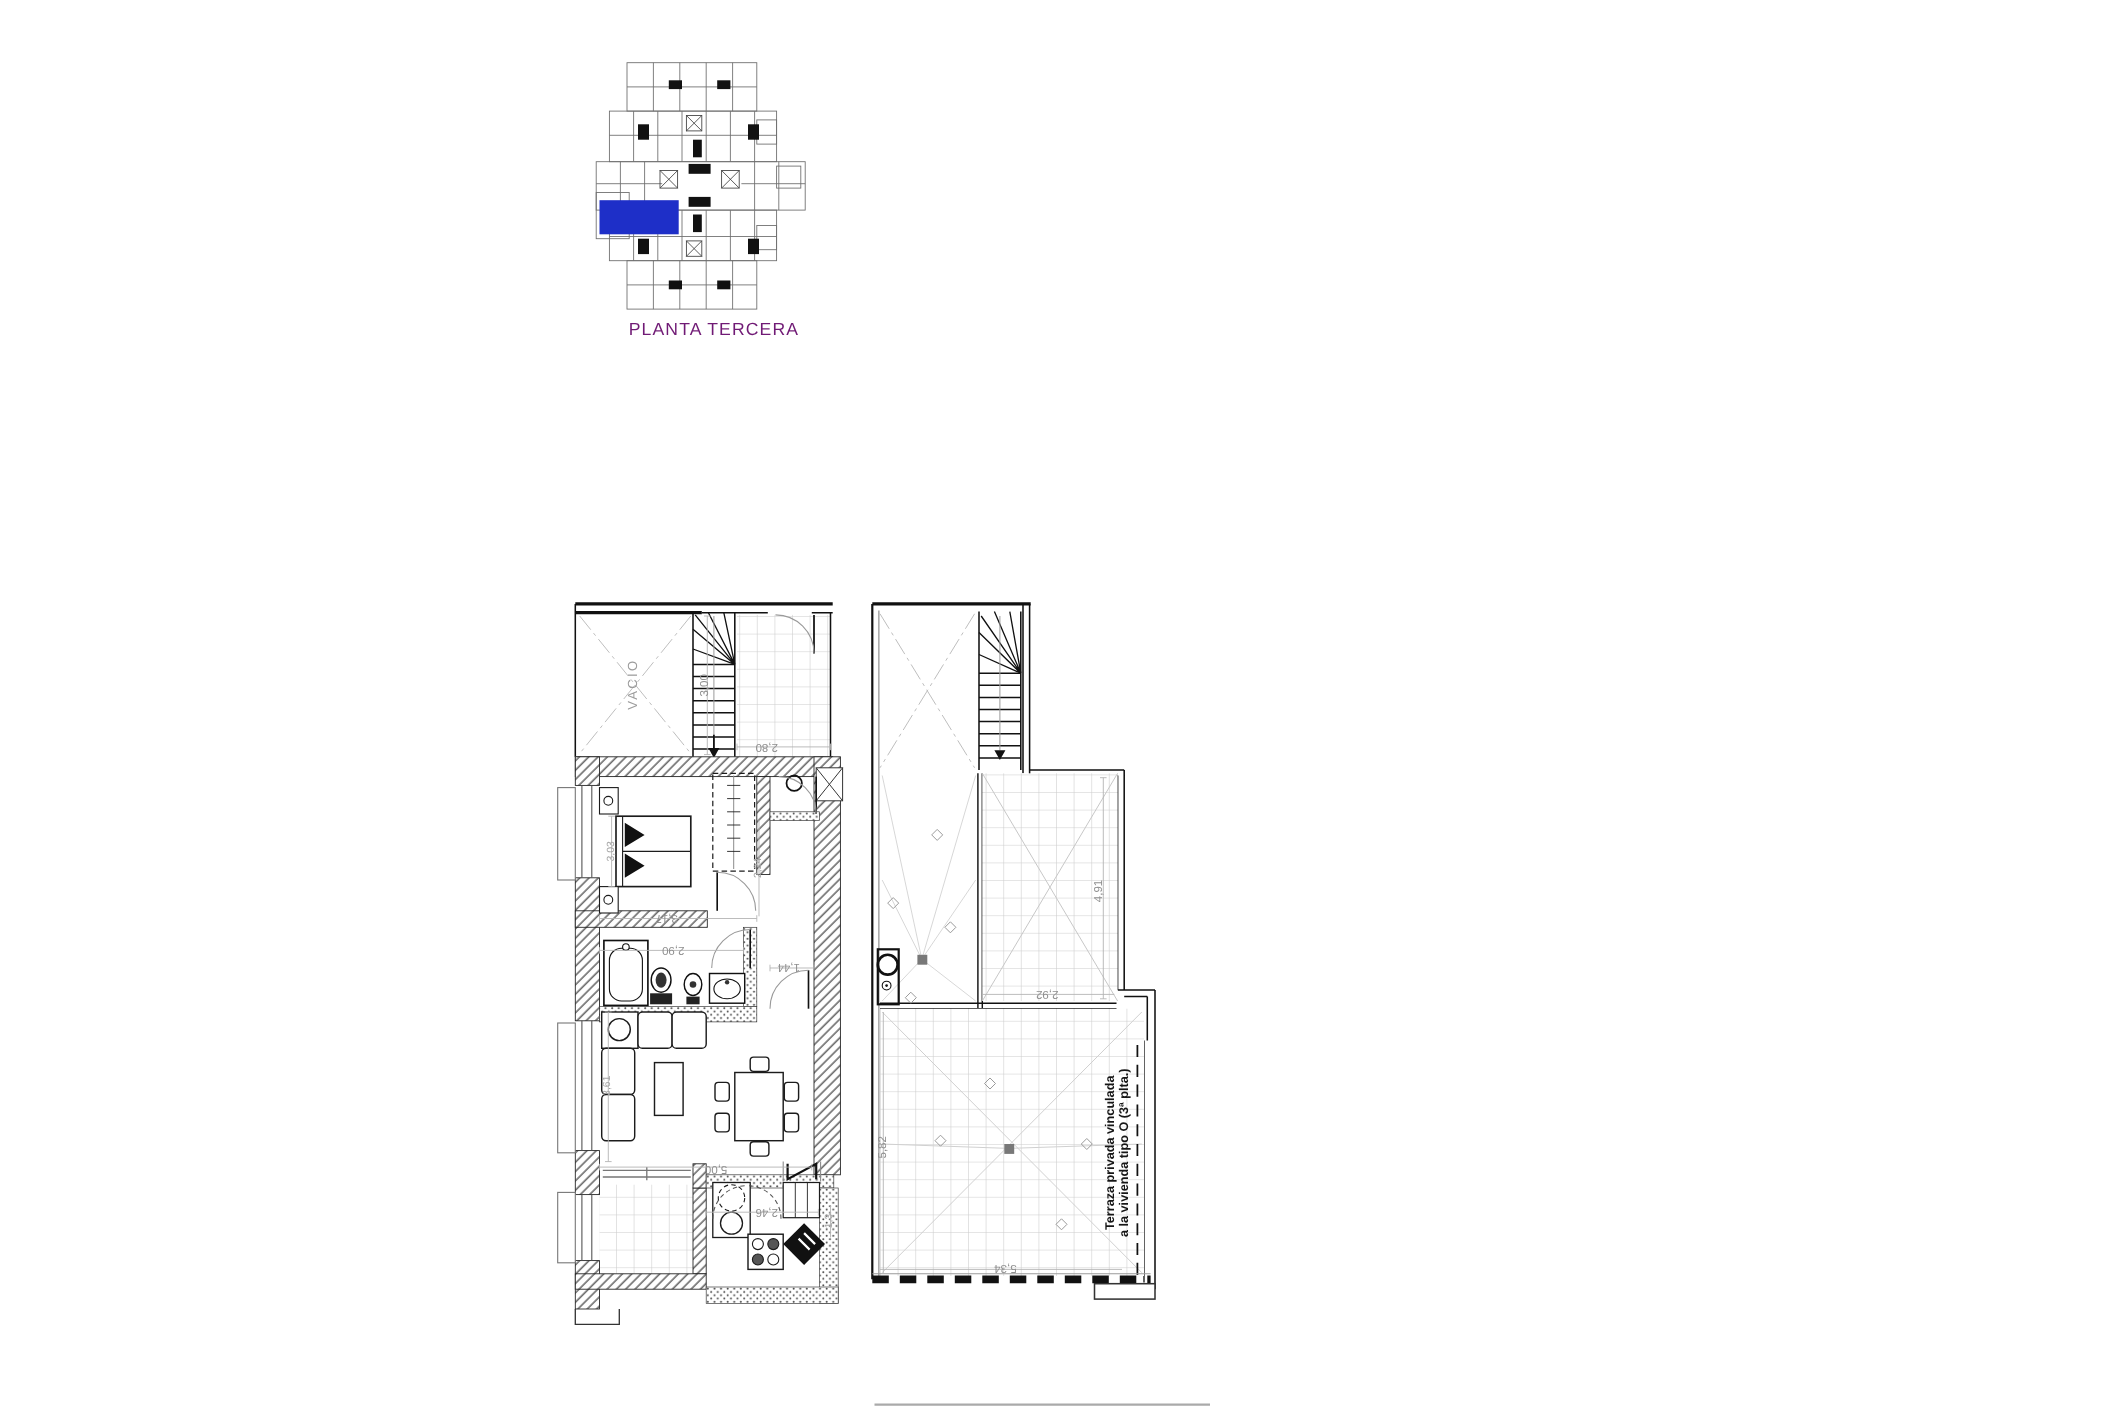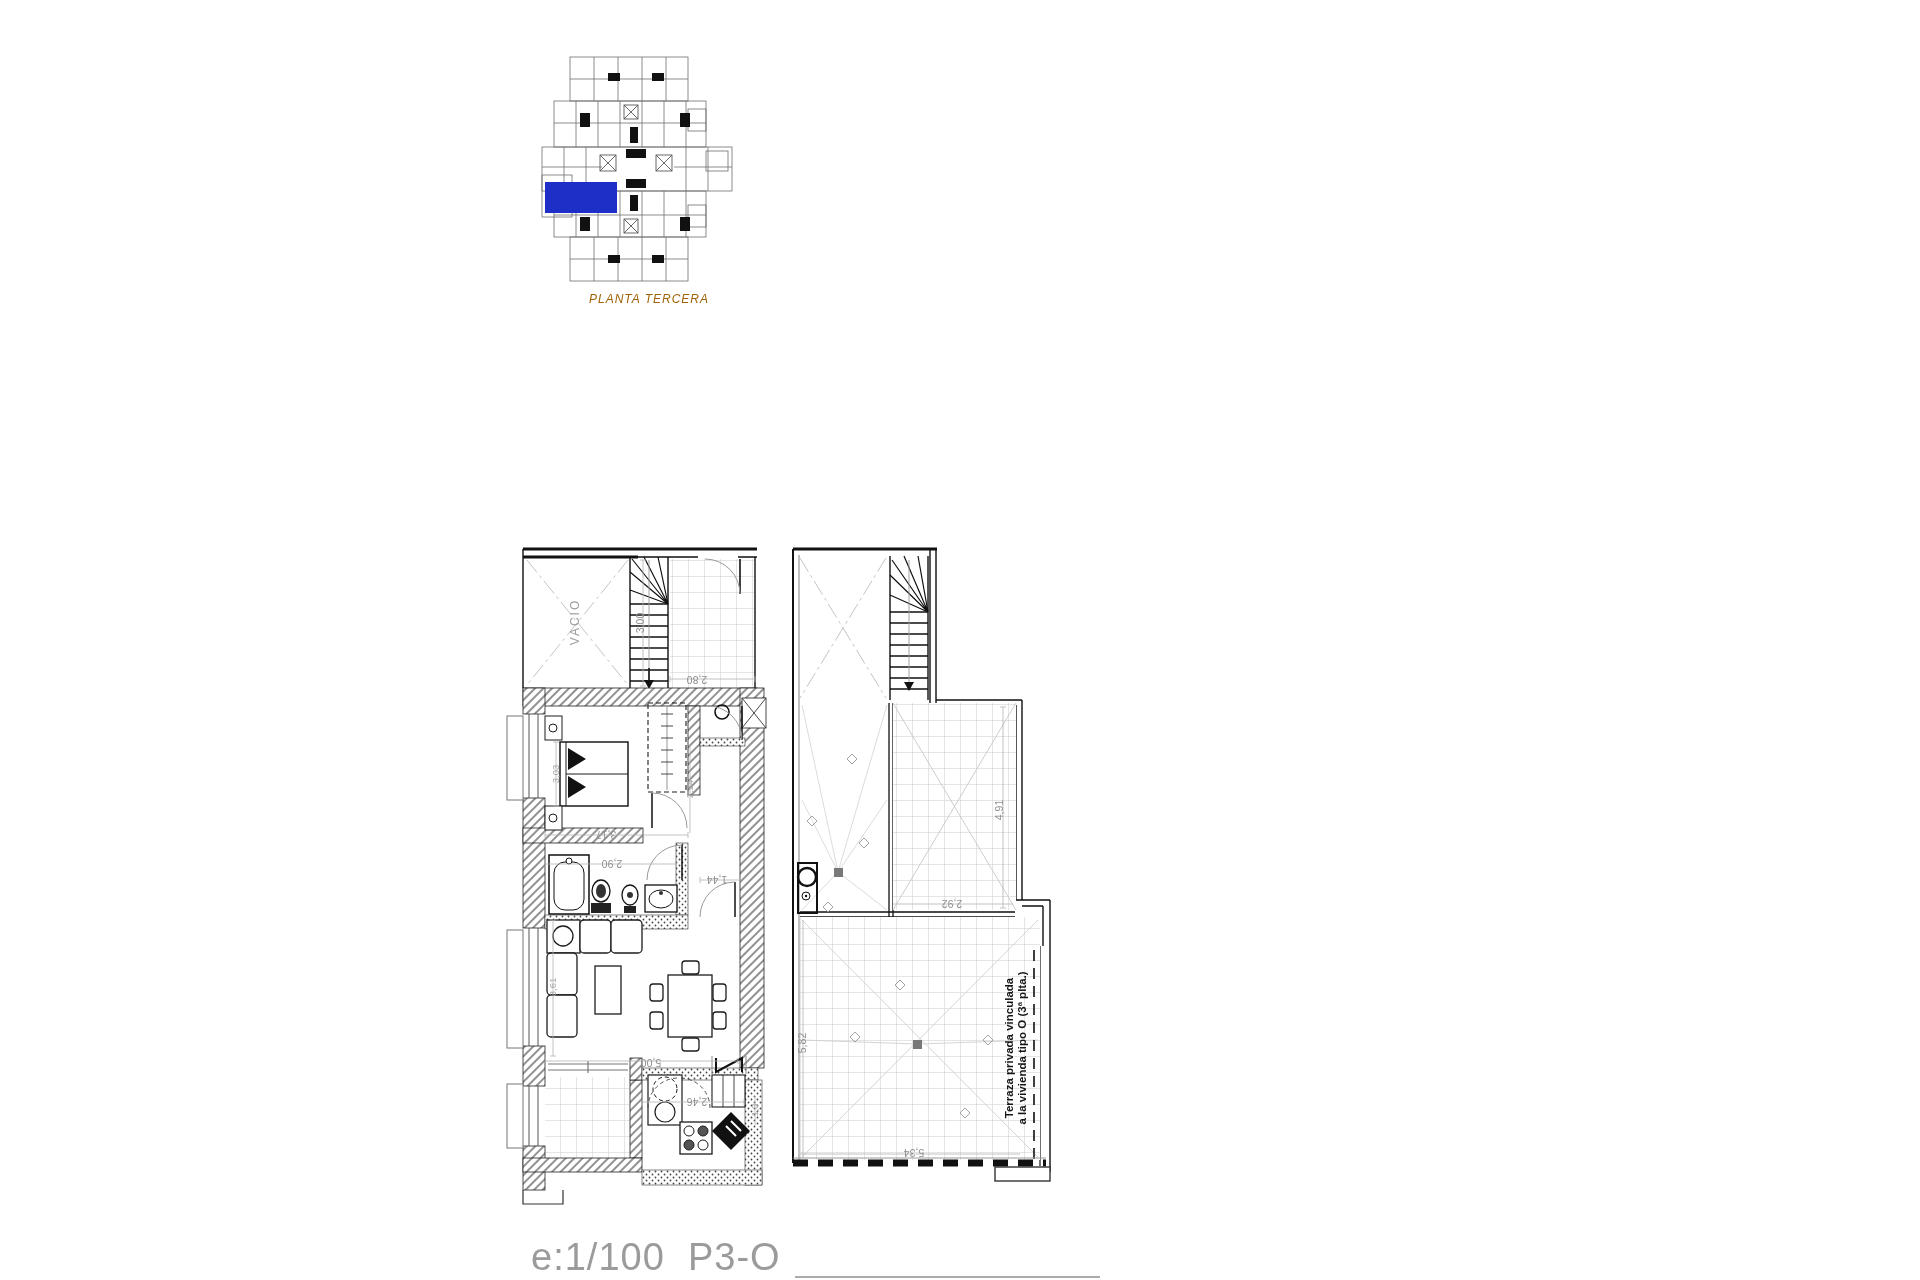--- a/index.html
+++ b/index.html
@@ -6,21 +6,21 @@
   #stage{position:relative;width:1920px;height:1280px;background:#fff;overflow:hidden;
          font-family:"Liberation Sans",sans-serif;}
   svg{position:absolute;left:0;top:0;}
   .lbl{position:absolute;white-space:nowrap;color:#8f8f8f;font-size:10.5px;
        transform:translate(-50%,-50%);line-height:1.1;}
   .r180{transform:translate(-50%,-50%) rotate(180deg);}
   .r90{transform:translate(-50%,-50%) rotate(-90deg);}
   .vacio{color:#9c9c9c;font-size:12px;letter-spacing:2px;}
   .tiny{font-size:9.5px;color:#a5a5a5;}
   .note{color:#161616;font-size:11.5px;font-weight:bold;text-align:center;white-space:nowrap;}
-  .caption{color:#a16207;font-size:12px;letter-spacing:1px;transform:translate(-50%,-50%);font-style:italic;}
+  .caption{color:#701a75;font-size:16px;letter-spacing:1px;transform:translate(-50%,-50%);}
   .scale{position:absolute;color:#9b9b9b;font-size:38px;letter-spacing:1px;white-space:pre;}
 </style>
 </head>
 <body>
 
 <div id="stage">
 
 <svg width="1920" height="1280" viewBox="0 0 1920 1280">
   <defs>
     <pattern id="h" width="6" height="6" patternUnits="userSpaceOnUse" patternTransform="rotate(45)">
@@ -354,15 +354,14 @@
 <div class="lbl r90" style="left:803px;top:1043px;">5,82</div>
 <div class="lbl r180" style="left:914px;top:1152px;">5,34</div>
 
 <div class="lbl note r90" style="left:1016px;top:1048px;">
   <div>Terraza privada vinculada</div>
   <div>a la vivienda tipo O (3ª plta.)</div>
 </div>
 
 <div class="caption lbl" style="left:649px;top:300px;">PLANTA TERCERA</div>
 
-<div class="scale" style="left:531px;top:1236px;">e:1/100  P3-O</div>
 
 </div>
 
 </body></html>

